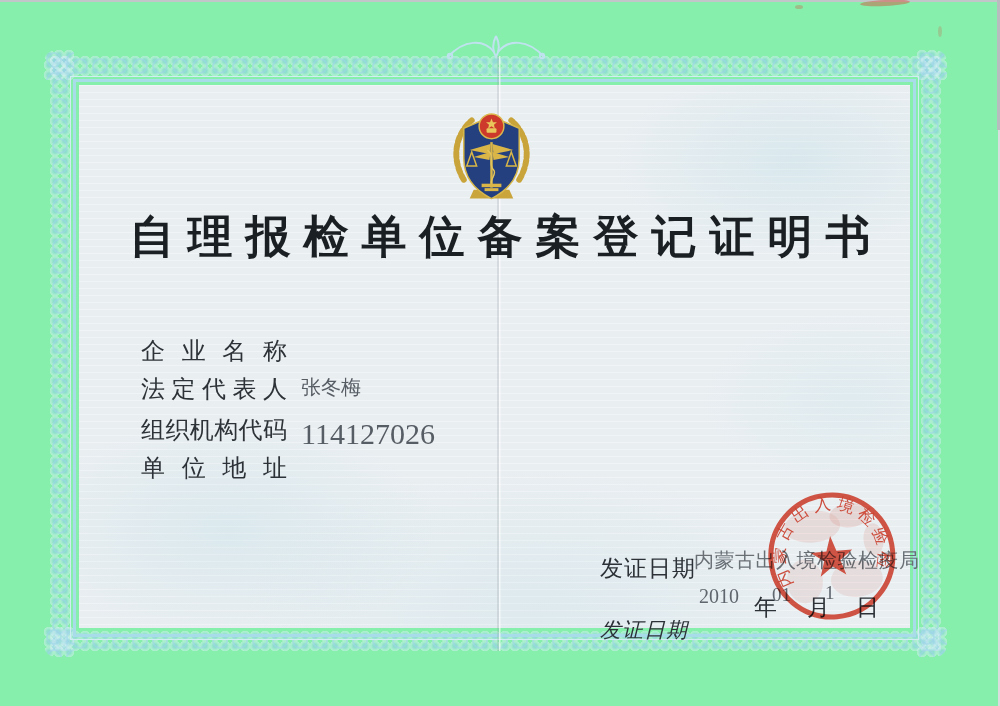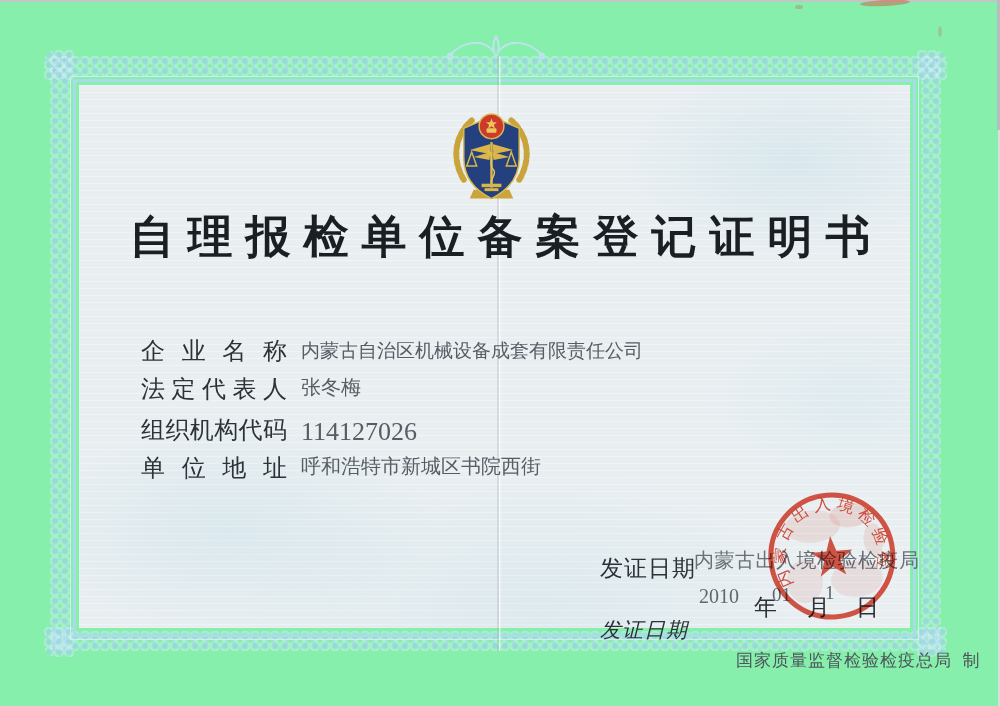--- a/index.html
+++ b/index.html
@@ -59,21 +59,21 @@
          font-family:"Liberation Sans","DejaVu Sans",sans-serif;font-weight:700;
          font-size:45px;line-height:1.1;letter-spacing:13px;text-indent:13px;color:#1a1f23;}
   .reg-row{position:absolute;left:566px;top:283px;line-height:1.15;}
   .reg-label{font-size:22px;color:#373d42;letter-spacing:2px;}
   .reg-value{font-size:22px;color:#41484e;margin-left:10px;letter-spacing:1px;}
 
   .field-row{position:absolute;left:141px;display:flex;align-items:flex-start;line-height:1.15;}
   .fr1{top:338px;} .fr2{top:376px;} .fr3{top:417px;} .fr4{top:455px;}
   .f-label{width:146px;font-size:24px;color:#2c3237;display:flex;justify-content:space-between;}
   .f-value{margin-left:14px;color:#565d64;}
-  .fv1{font-size:19px;margin-top:2px;} .fv2{font-size:20px;text-align:center;} .fv3{font-size:26px;} .fv4{font-size:20px;}
+  .fv1{font-size:19px;margin-top:2px;} .fv2{font-size:20px;text-align:center;} .fv3{font-size:30px;} .fv4{font-size:20px;}
 
   .abs{position:absolute;line-height:1.15;}
   .issuer-label{left:600px;top:556px;font-size:23px;color:#2b3136;letter-spacing:1px;}
   .issuer-value{left:694px;top:549px;font-size:20px;color:#686f75;letter-spacing:0.5px;}
   .date-label{left:600px;top:618px;font-size:21px;color:#2b3136;letter-spacing:1px;font-style:italic;}
   .date-year{left:699px;top:585px;font-size:20px;color:#5f666d;}
   .unit-year{left:754px;top:595px;font-size:23px;color:#2b3136;}
   .date-month{left:772px;top:584px;font-size:19px;color:#5f666d;}
   .unit-month{left:807px;top:595px;font-size:23px;color:#2b3136;}
   .date-day{left:825px;top:582px;font-size:19px;color:#5f666d;}
@@ -141,21 +141,20 @@
   <h1 class="title">自理报检单位备案登记证明书</h1>
 
 
   <div class="field-row fr1">
     <span class="f-label char-justify">
         <span>企</span>
         <span>业</span>
         <span>名</span>
         <span>称</span>
       </span>
-    <span class="f-value fv1">内蒙古自治区机械设备成套有限责任公司</span>
   </div>
   <div class="field-row fr2">
     <span class="f-label char-justify">
         <span>法</span>
         <span>定</span>
         <span>代</span>
         <span>表</span>
         <span>人</span>
       </span>
     <span class="f-value fv2">张冬梅</span>
@@ -171,21 +170,20 @@
       </span>
     <span class="f-value fv3">114127026</span>
   </div>
   <div class="field-row fr4">
     <span class="f-label char-justify">
         <span>单</span>
         <span>位</span>
         <span>地</span>
         <span>址</span>
       </span>
-    <span class="f-value fv4">呼和浩特市新城区书院西街</span>
   </div>
 
   <span class="abs issuer-label">发证日期</span>
   <span class="abs issuer-value">内蒙古出入境检验检疫局</span>
   <span class="abs date-label">发证日期</span>
   <span class="abs date-year">2010</span>
   <span class="abs unit-year">年</span>
   <span class="abs date-month">01</span>
   <span class="abs unit-month">月</span>
   <span class="abs date-day">1</span>
@@ -202,15 +200,14 @@
       <ellipse cx="96" cy="34" rx="20" ry="12" opacity="0.3"></ellipse>
       <ellipse cx="118" cy="60" rx="10" ry="16" opacity="0.25"></ellipse>
     </g>
     <circle cx="75" cy="73" r="61" fill="none" stroke="#dc3f2b" stroke-width="5" opacity="0.92"></circle>
     <text font-family="Liberation Serif, serif" font-size="17" letter-spacing="4.5" fill="#dc3f2b" opacity="0.95">
       <textPath href="#sealArc" startOffset="3">内蒙古出入境检验检疫局</textPath>
     </text>
     <polygon points="75,53 80,68.1 95.9,68.2 83.1,77.6 87.9,92.8 75,83.5 62.1,92.8 66.9,77.6 54.1,68.2 70,68.1" fill="#dc3f2b" opacity="0.92"></polygon>
   </svg>
 
-  <span class="abs footer-maker">国家质量监督检验检疫总局  制</span>
 
 </div>
 
 </body></html>

